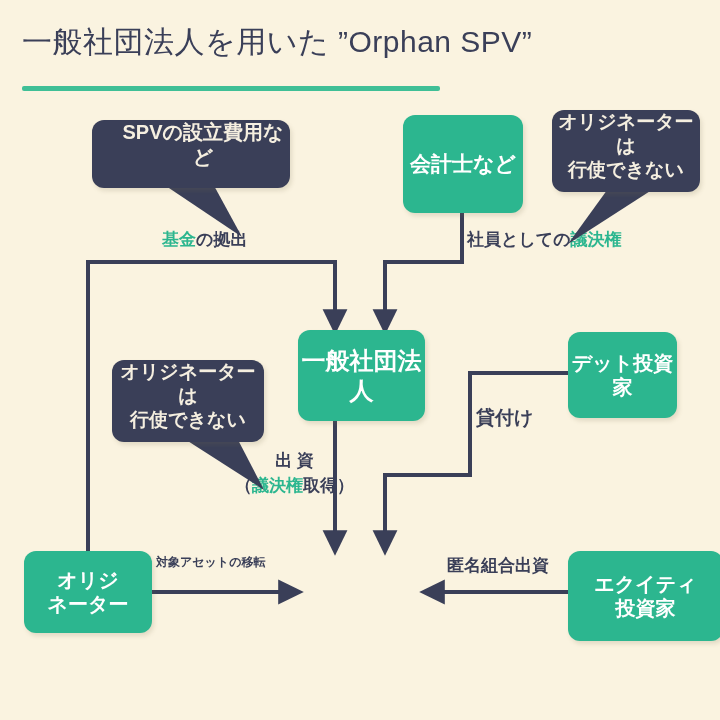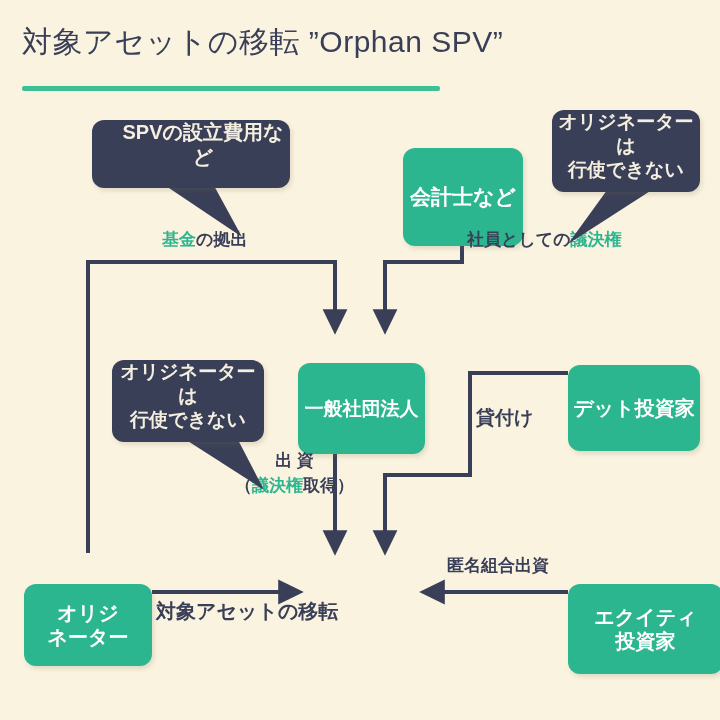--- a/index.html
+++ b/index.html
@@ -31,21 +31,20 @@
     background:#2cb68f;
     border-radius:12px;
     color:#ffffff;
     display:flex;align-items:center;justify-content:center;
     text-align:center;
     font-weight:700;
     line-height:1.22;
     box-shadow:2px 3px 4px rgba(120,110,80,.18);
     box-sizing:border-box;
     white-space:pre-line;
-    margin-top:33px;
   }
 
   
   .callout{
     position:absolute;
     background:#3a3f58;
     border-radius:12px;
     color:#f5efe0;
     display:flex;align-items:flex-start;justify-content:center;
     text-align:center;
@@ -68,21 +67,21 @@
     z-index:2;
   }
   .elabel .hl{color:#2cb68f;}
   .elabel.ctr{text-align:center;}
 </style>
 </head>
 <body>
 
 <div id="stage">
 
-  <div class="title">対象アセットの移転 ”Orphan SPV”</div>
+  <div class="title">一般社団法人を用いた ”Orphan SPV”</div>
   <div class="title-rule"></div>
 
   <svg id="wires" viewBox="0 0 720 720" xmlns="http://www.w3.org/2000/svg">
     <defs>
       <marker id="ah" markerWidth="7" markerHeight="7" refX="3.2" refY="3.5" orient="auto" markerUnits="strokeWidth">
         <path d="M0,0.4 L6.4,3.5 L0,6.6 z" fill="#3a3f58"></path>
       </marker>
     </defs>
     <g fill="none" stroke="#3a3f58" stroke-width="4" stroke-linecap="butt" stroke-linejoin="miter">
 
@@ -97,25 +96,25 @@
       <path d="M152,592 L291,592" marker-end="url(#ah)"></path>
 
       <path d="M568,592 L432,592" marker-end="url(#ah)"></path>
     </g>
   </svg>
 
   <div class="node" style="left:403px;top:115px;width:120px;height:98px;font-size:21px;">
     <span>会計士など</span>
   </div>
 
-  <div class="node" style="left:298px;top:330px;width:127px;height:91px;font-size:19px;">
+  <div class="node" style="left:298px;top:330px;width:127px;height:91px;font-size:24px;">
     <span>一般社団法人</span>
   </div>
 
-  <div class="node" style="left:568px;top:332px;width:132px;height:86px;font-size:20px;">
+  <div class="node" style="left:568px;top:332px;width:109px;height:86px;font-size:20px;">
     <span>デット投資家</span>
   </div>
 
   <div class="node" style="left:24px;top:551px;width:128px;height:82px;font-size:20px;">
     <span>オリジ
 ネーター</span>
   </div>
 
 
   <div class="node" style="left:568px;top:551px;width:155px;height:90px;font-size:20px;">
@@ -158,21 +157,21 @@
     <div>出 資</div>
     <div style="margin-top:3px;">
       <span>（</span><span class="hl">議決権</span><span>取得</span><span>）</span>
     </div>
   </div>
 
   <div class="elabel" style="left:476px;top:407px;font-size:19px;font-family:Liberation Mono, monospace;">
     <span>貸付け</span>
   </div>
 
-  <div class="elabel" style="left:156px;top:555px;font-size:20px;margin-top:43px;">
+  <div class="elabel" style="left:156px;top:555px;font-size:12px;">
     <span>対象アセットの移転</span>
   </div>
 
   <div class="elabel" style="left:447px;top:555px;font-size:17px;">
     <span>匿名組合出資</span>
   </div>
 
 </div>
 
 </body></html>

